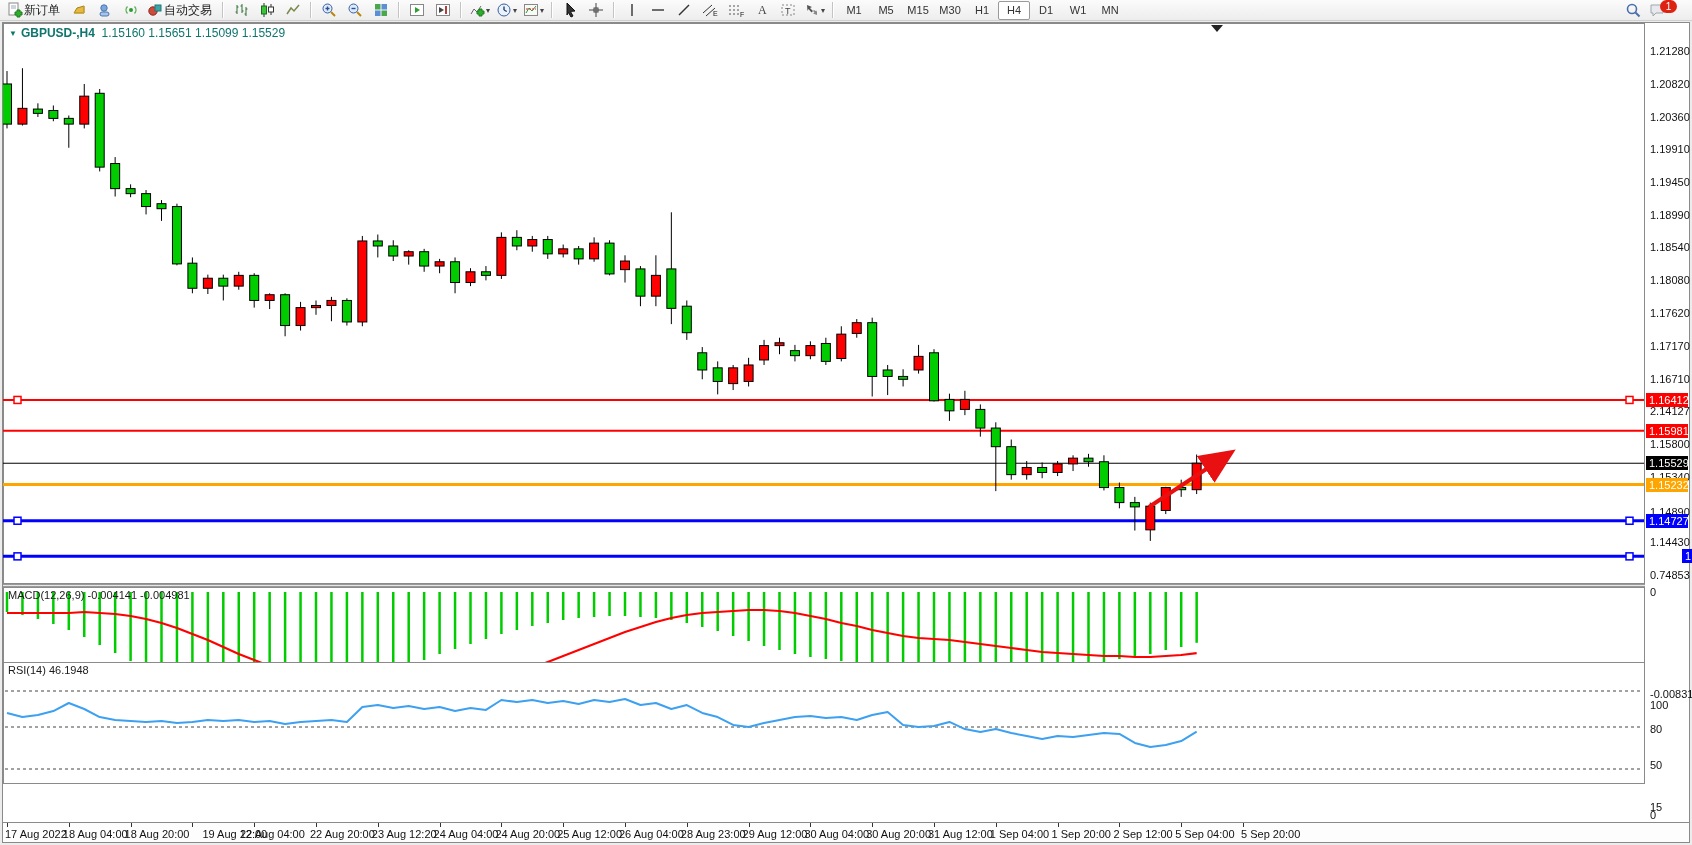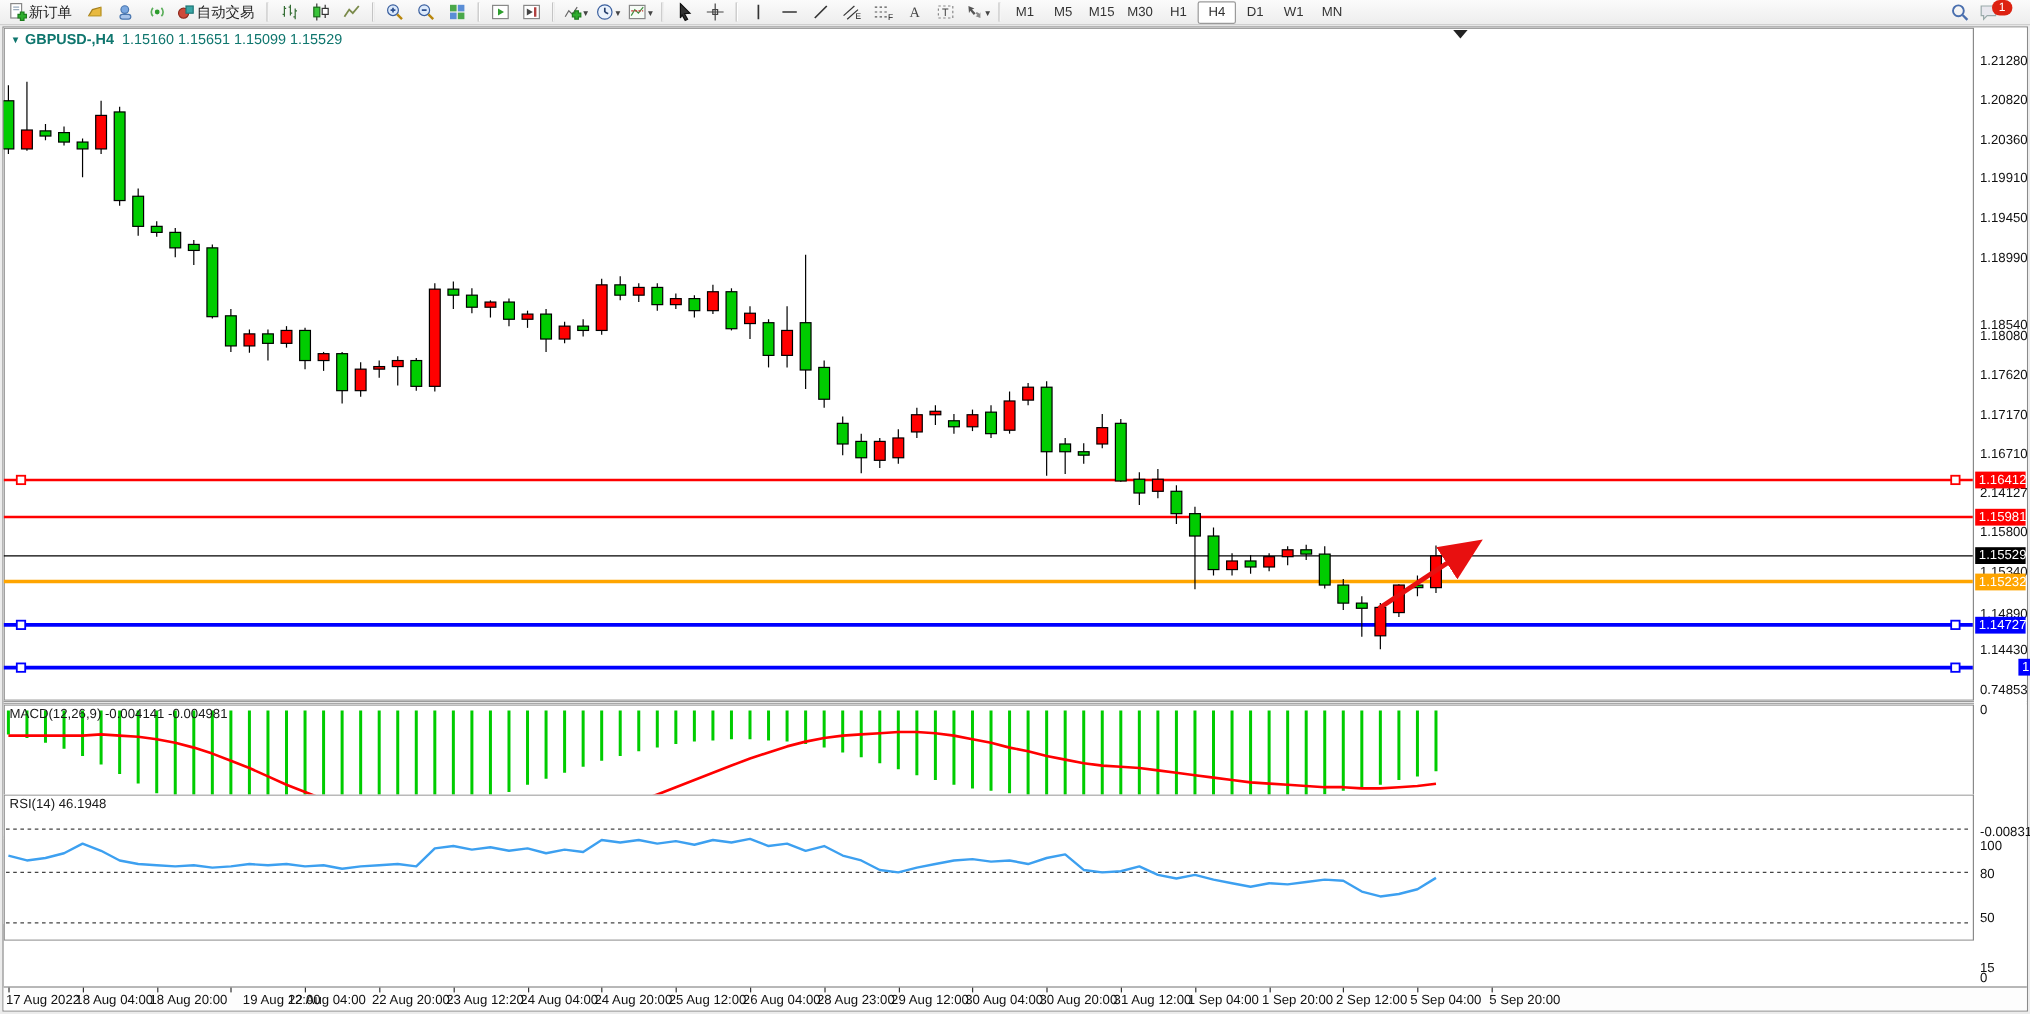--- a/index.html
+++ b/index.html
@@ -519,21 +519,21 @@
         </svg>
       <div class="panel-label">RSI(14) 46.1948</div>
     </div>
     <div id="yaxis">
         <div class="ytick" style="top: 22px;">1.21280</div>
         <div class="ytick" style="top: 54.974px;">1.20820</div>
         <div class="ytick" style="top: 87.948px;">1.20360</div>
         <div class="ytick" style="top: 120.205px;">1.19910</div>
         <div class="ytick" style="top: 153.179px;">1.19450</div>
         <div class="ytick" style="top: 186.153px;">1.18990</div>
-        <div class="ytick" style="top: 218.41px; margin-top: 24px;">1.18540</div>
+        <div class="ytick" style="top: 218.41px;">1.18540</div>
         <div class="ytick" style="top: 251.384px;">1.18080</div>
         <div class="ytick" style="top: 284.358px;">1.17620</div>
         <div class="ytick" style="top: 316.616px;">1.17170</div>
         <div class="ytick" style="top: 349.59px;">1.16710</div>
         <div class="ytick" style="top: 381.847px;">2.14127</div>
         <div class="ytick" style="top: 414.821px;">1.15800</div>
         <div class="ytick" style="top: 447.795px;">1.15340</div>
         <div class="ytick" style="top: 483px;">1.14890</div>
         <div class="ytick" style="top: 513.026px;">1.14430</div>
         <div class="ytick" style="top: 546px;">0.74853</div>

